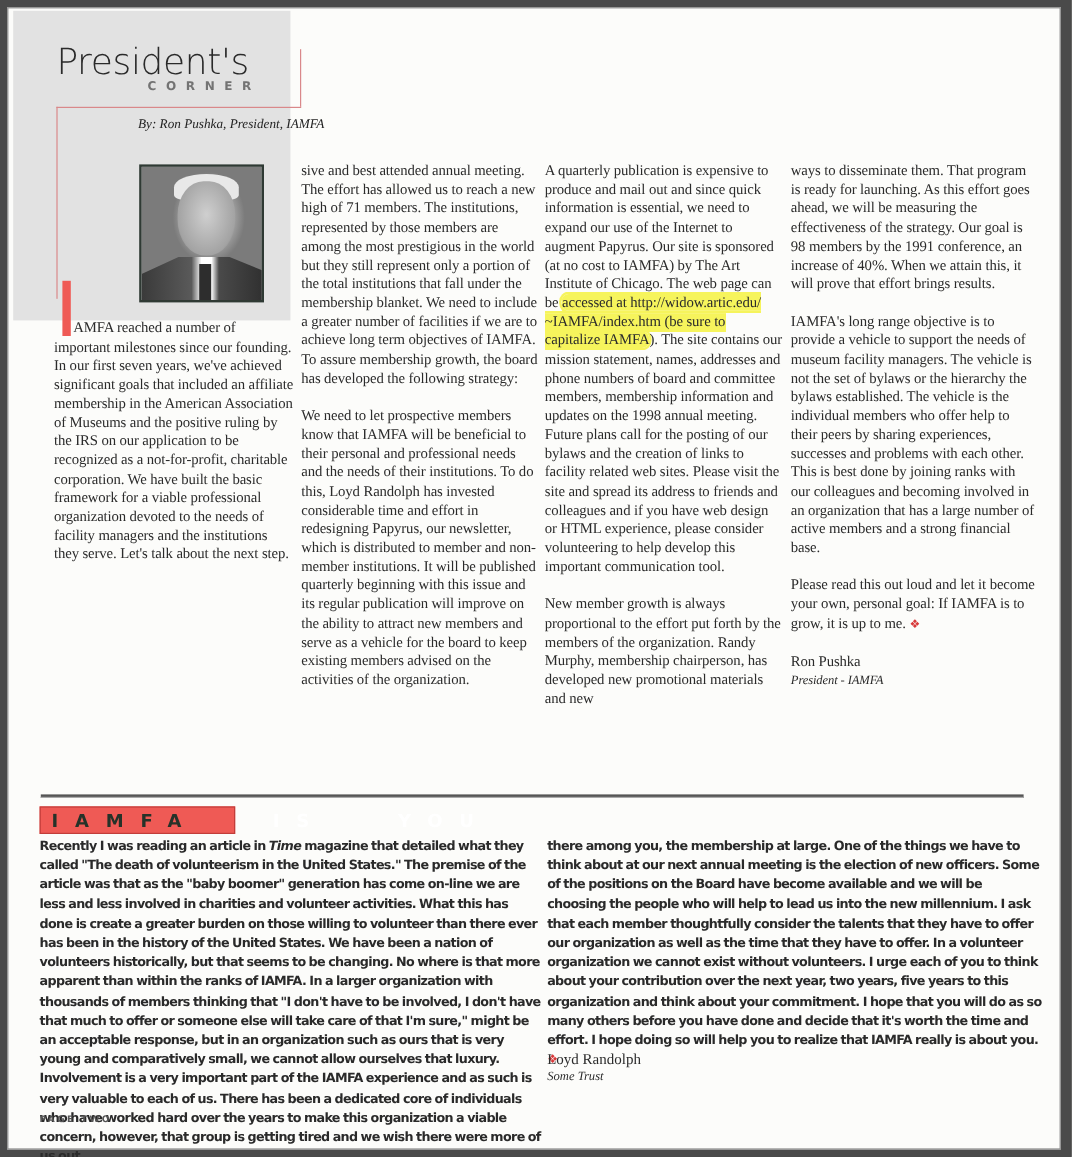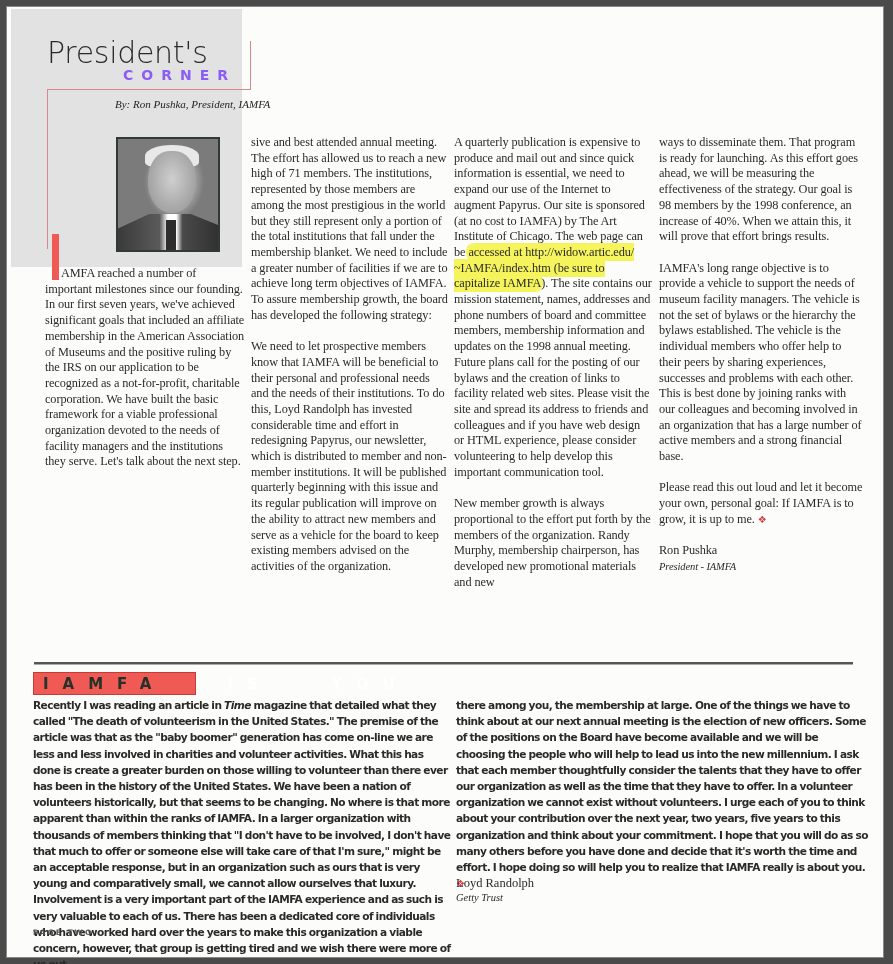--- a/index.html
+++ b/index.html
@@ -11,21 +11,21 @@
   .gray-box {
     position: absolute; left: 4px; top: 2px; width: 231px; height: 258px;
     background: #e2e2e2;
   }
   .title-president {
     position: absolute; left: 40px; top: 28px; font-family: "DejaVu Sans", sans-serif;
     font-size: 30px; font-weight: 300; color: #2a2a2a; letter-spacing: -0.3px;
   }
   .title-corner {
     position: absolute; left: 116px; top: 60px; font-family: "DejaVu Sans", sans-serif;
-    font-size: 14px; font-weight: 900; color: #8b5cf6; letter-spacing: 8px;
+    font-size: 10px; font-weight: 900; color: #737373; letter-spacing: 8px;
   }
   .red-line-v { position: absolute; left: 243px; top: 34px; width: 1px; height: 48px; background: #d9888a; }
   .red-line-h { position: absolute; left: 40px; top: 82px; width: 204px; height: 1px; background: #d9888a; }
   .red-line-v2 { position: absolute; left: 40px; top: 82px; width: 1px; height: 160px; background: #d9888a; }
   .byline {
     position: absolute; left: 108px; top: 91px; font-family: "Liberation Serif", serif;
     font-size: 11px; font-style: italic; color: #222;
   }
   .photo {
     position: absolute; left: 109px; top: 130px; width: 104px; height: 115px;
@@ -116,21 +116,21 @@
     <p>sive and best attended annual meeting.  The effort has allowed us to reach a new high of  71 members.  The institutions, represented by those members are among the most prestigious in the world but they still represent only a portion of the total institutions that fall under the membership blanket. We need to include a greater number of facilities if we are to achieve long term objectives of  IAMFA. To assure membership growth, the board has developed the following strategy:</p>
     <p>We need to let prospective members know that IAMFA will be beneficial to their personal and professional needs and the needs of their institutions.  To do this, Loyd Randolph has invested considerable time and effort in redesigning Papyrus, our newsletter, which is distributed to member and non-member institutions. It will be published quarterly beginning with this issue and its regular publication will improve on the ability to attract new members and serve as a vehicle for the board to keep existing members advised on the activities of the organization.</p>
   </div>
 
   <div class="col col3">
     <p><span>A quarterly publication is expensive to produce and mail out and since quick information is essential, we need to expand our use of the Internet to augment Papyrus.  Our site is sponsored (at no cost to IAMFA) by The Art Institute of Chicago.  The web page can be </span><span class="hl">accessed at http://widow.artic.edu/ ~IAMFA/index.htm  (be sure to capitalize IAMFA</span><span>).  The site contains our mission statement, names, addresses and phone numbers of board and committee members, membership information and updates on the 1998 annual meeting. Future plans call for the posting of our bylaws and the creation of links to facility related web sites. Please visit the site and spread its address to friends and colleagues and if you have web design or HTML experience,  please consider volunteering to help develop this important communication tool.</span></p>
     <p>New member growth is always proportional to the effort put forth by the members of the organization.  Randy Murphy, membership chairperson, has developed new promotional materials and new</p>
   </div>
 
   <div class="col col4">
-    <p>ways to disseminate them.  That program is ready for launching.  As this effort goes ahead, we will be measuring the effectiveness of the strategy.  Our goal is 98 members by the 1998 conference, an increase of 40%.  When we attain this, it will prove that effort brings results.</p>
+    <p>ways to disseminate them.  That program is ready for launching.  As this effort goes ahead, we will be measuring the effectiveness of the strategy.  Our goal is 98 members by the 1991 conference, an increase of 40%.  When we attain this, it will prove that effort brings results.</p>
     <p>IAMFA's long range objective is to provide a vehicle to support the needs of museum facility managers.  The vehicle is not the set of bylaws or the hierarchy the bylaws established. The vehicle is the individual members who offer help to their peers by sharing experiences, successes and problems with each other. This is best done by joining ranks with our colleagues and becoming involved in an organization that has a large number of active members and a strong financial base.</p>
     <p><span>Please read this out loud and let it become your own, personal goal: If IAMFA is to grow, it is up to me.</span> <span class="fleuron">❖</span></p>
     <p>
       <span class="sig-name">Ron Pushka</span>
       <span class="sig-title">President - IAMFA</span>
     </p>
   </div>
 
   <div class="divider"></div>
 
@@ -143,17 +143,17 @@
   <div class="sans-col sans-left">
     <span>Recently I was reading an article in </span><i>Time</i><span> magazine that detailed what they called "The death of volunteerism in the United States." The premise of the article was that as the "baby boomer" generation has come on-line we are less and less involved in charities and volunteer activities.  What this has done is create a greater burden on those willing to volunteer than there ever has been in the history of the United States.  We have been a nation of volunteers historically, but that seems to be changing.  No where is that more apparent than within the ranks of IAMFA.  In a larger organization with thousands of members thinking that "I don't have to be involved, I don't have that much to offer or someone else will take care of that I'm sure," might be an acceptable response, but in an organization such as ours that is very young and comparatively small, we cannot allow ourselves that luxury.  Involvement is a very important part of the IAMFA experience and as such is very valuable to each of us.  There has been a dedicated core of individuals who have worked hard over the years to make this organization a viable concern, however, that group is getting tired and we wish there were more of us out</span>
   </div>
 
   <div class="sans-col sans-right">
     <span>there among you, the membership at large.  One of the things we have to think about at our next annual meeting is the election of new officers.  Some of the positions on the Board have become available and we will be choosing the people who will help to lead us into the new millennium.  I ask that each member thoughtfully consider the talents that they have to offer our organization as well as the time that they have to offer.  In a volunteer organization we cannot exist without volunteers.  I urge each of you to think about your contribution over the next year, two years, five years to this organization and think about your commitment.  I hope that you will do as so many others before you have done and decide that it's worth the time and effort.  I hope doing so will help you to realize that IAMFA really is about you.</span> <span class="fleuron">❖</span>
   </div>
 
   <div class="sig2">
     <span class="n">Loyd Randolph</span>
-    <span class="t">Getty Trust</span>
+    <span class="t">Some Trust</span>
   </div>
 
   <div class="page-label">PAGE TWO</div>
 </div>
 
 </body></html>

